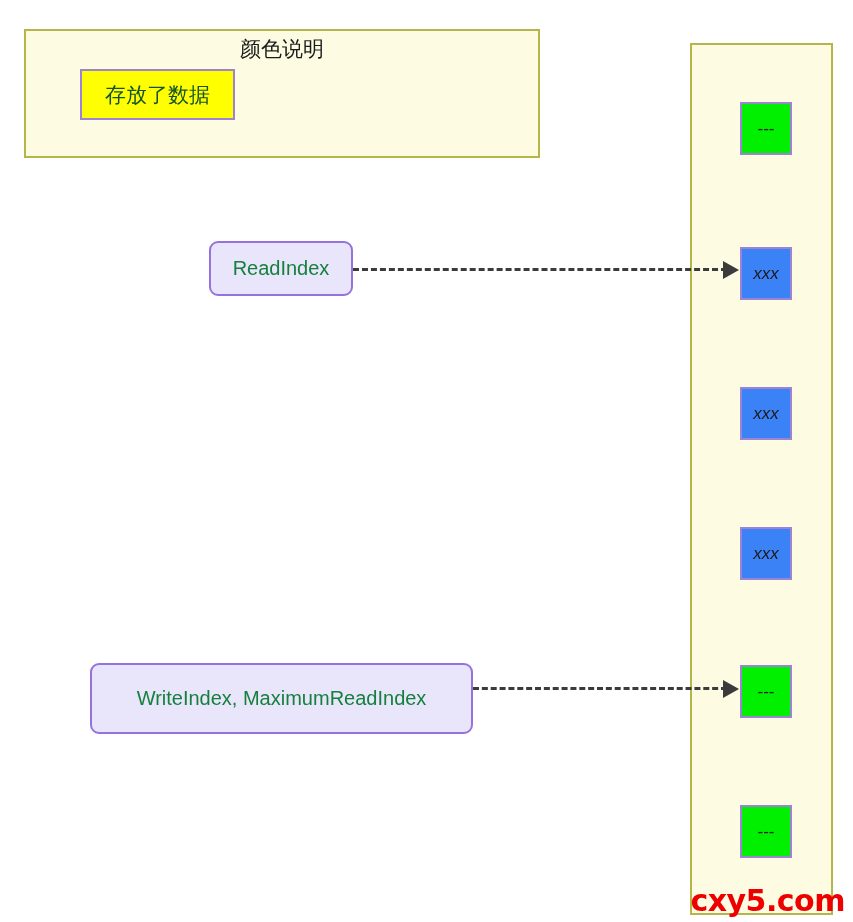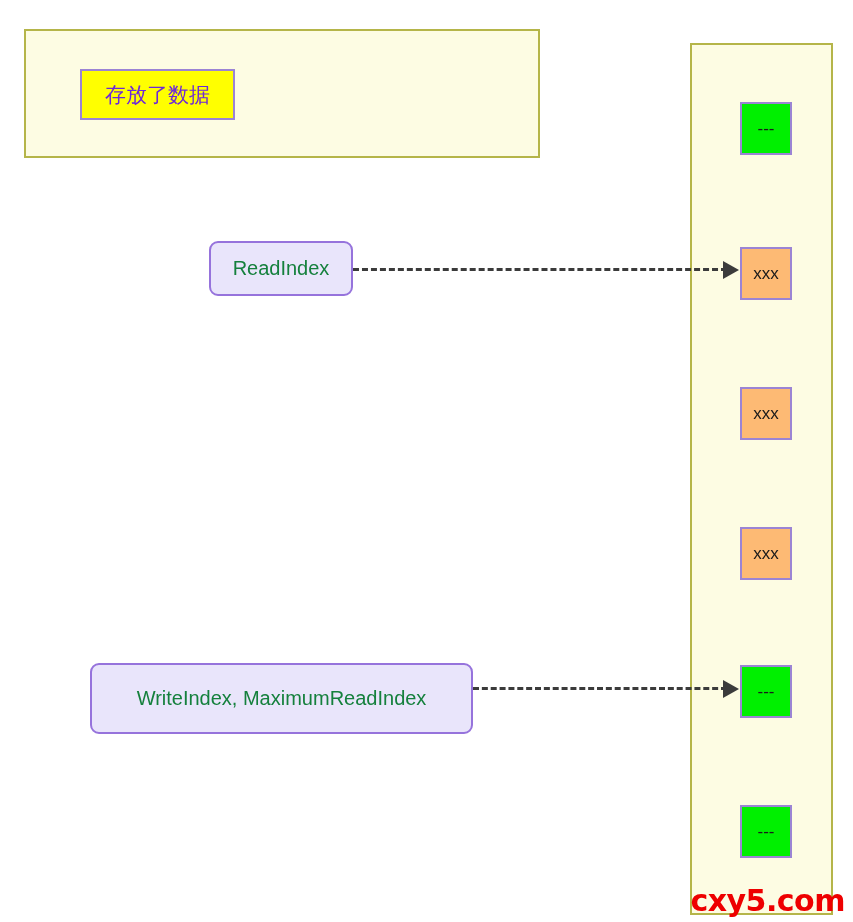--- a/index.html
+++ b/index.html
@@ -40,21 +40,21 @@
     line-height: 1.2;
   }
   .swatch {
     position: absolute;
     box-sizing: border-box;
     border: 2px solid #9b84d4;
     display: flex;
     align-items: center;
     justify-content: center;
     font-size: 21px;
-    color: #6d28d9;
+    color: #14532d;
     text-align: right;
   }
   .swatch-filled {
     left: 54px;
     top: 38px;
     width: 155px;
     height: 51px;
     background: #ffff00;
   }
   .swatch-empty {
@@ -83,21 +83,21 @@
     height: 53px;
     box-sizing: border-box;
     border: 2px solid #9b84d4;
     display: flex;
     align-items: center;
     justify-content: center;
     font-size: 17px;
     color: #1a1a1a;
     letter-spacing: 0px;
   }
-  .cell-filled { background: #fdba74; }
+  .cell-filled { background: #3b82f6; font-style: italic; }
   .cell-empty  { background: #00f000; }
 
   
   .pointer-box {
     position: absolute;
     box-sizing: border-box;
     background: #e9e5fb;
     border: 2px solid #9673dc;
     border-radius: 9px;
     display: flex;
@@ -167,20 +167,21 @@
     letter-spacing: -0.5px;
     margin-left: 16px;
   }
 </style>
 </head>
 <body>
 
 <div id="canvas">
 
   <div class="legend-panel">
+    <div class="legend-title">颜色说明</div>
     <div class="swatch swatch-filled">
       <span>存放了数据</span>
     </div>
   </div>
 
   <div class="buffer-column">
     <div class="cell cell-empty" style="top:57px;">---</div>
     <div class="cell cell-filled" style="top:202px;">xxx</div>
     <div class="cell cell-filled" style="top:342px;">xxx</div>
     <div class="cell cell-filled" style="top:482px;">xxx</div>

